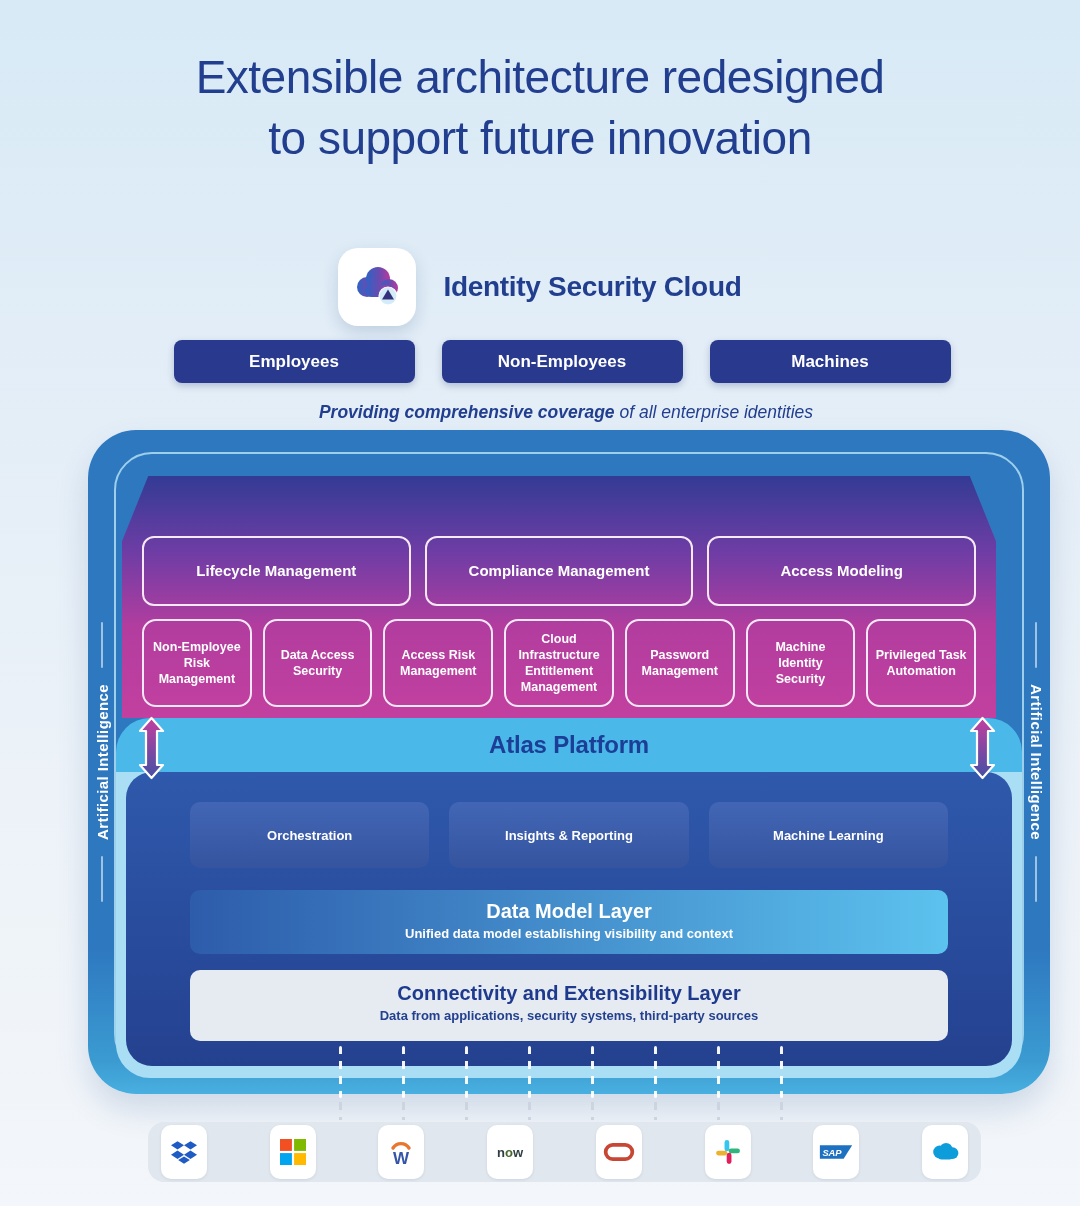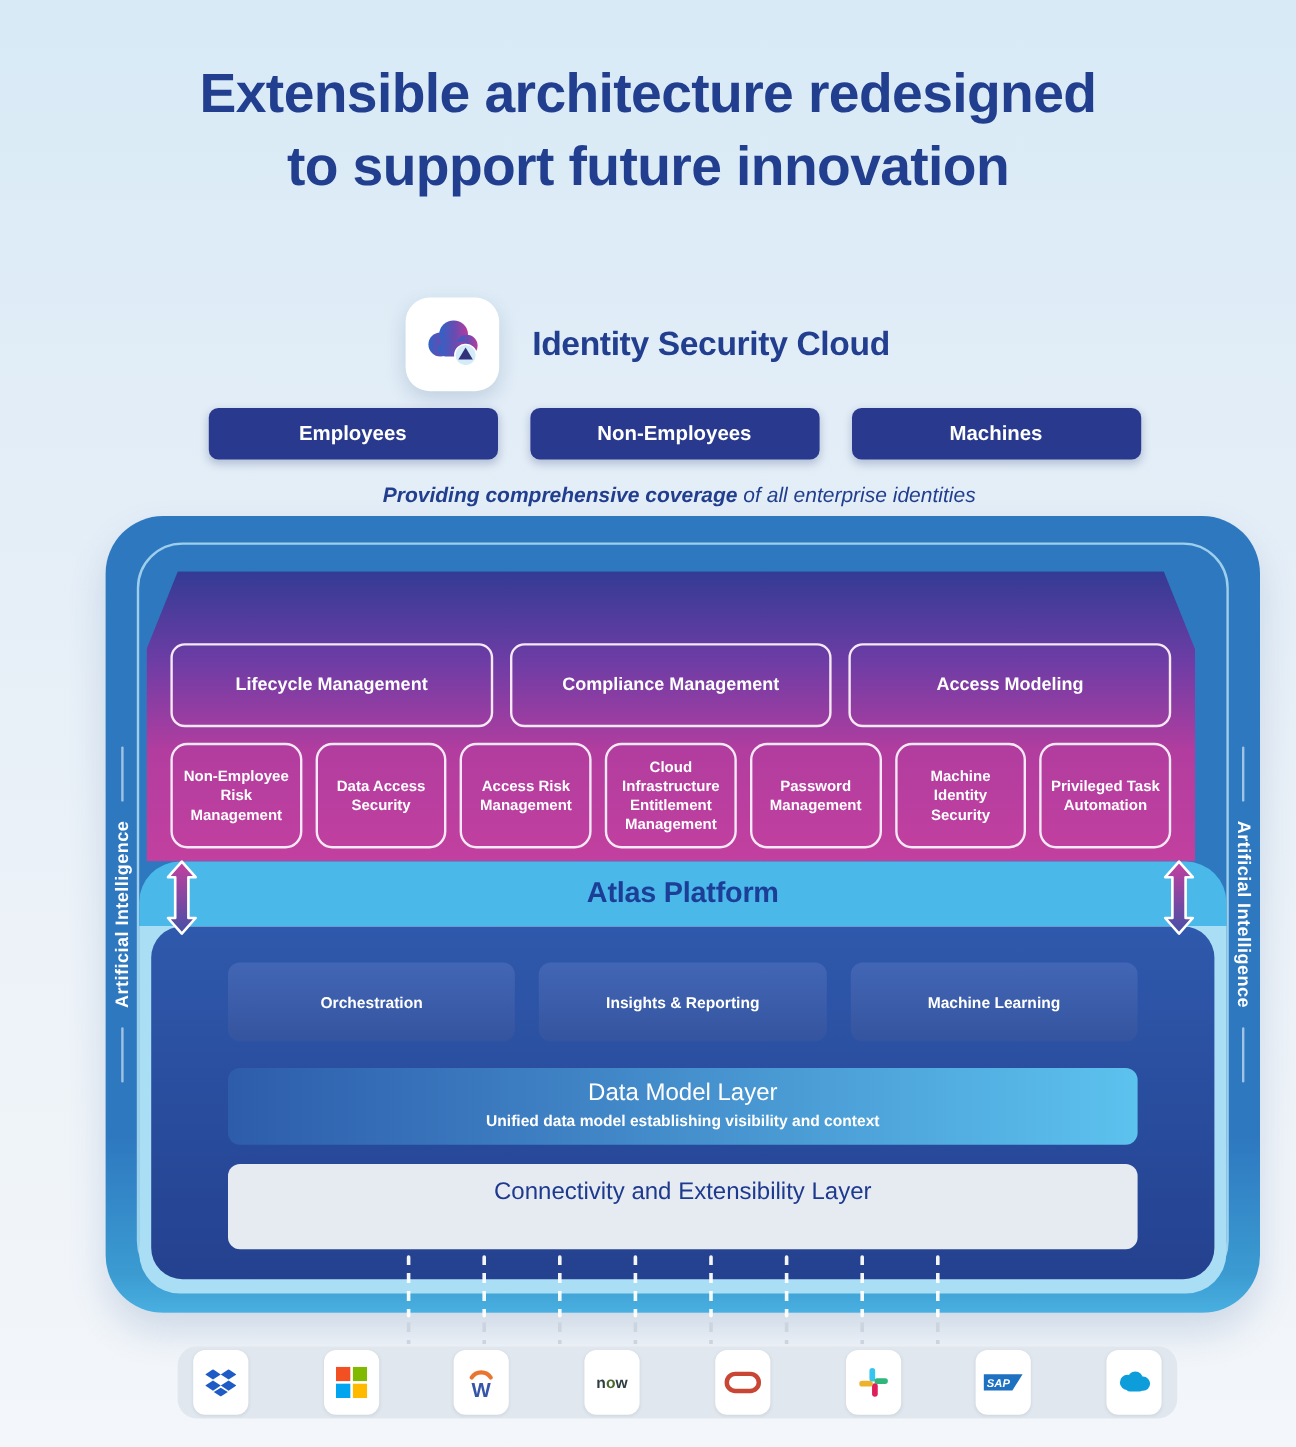--- a/index.html
+++ b/index.html
@@ -2,21 +2,21 @@
 <html><head>
 <meta charset="utf-8">
 <style>
   html,body{margin:0;padding:0;background:#eef3f8;}
   .page{position:relative;width:1080px;height:1206px;overflow:hidden;
         font-family:"Liberation Sans",sans-serif;
         background:linear-gradient(180deg,#d7eaf6 0%,#e2edf7 28%,#ecf2f8 65%,#f3f6fa 100%);}
 
   
   .title{position:absolute;top:16px;left:0;right:0;text-align:center;
-         font-size:46px;font-weight:bold;color:#223e8f;line-height:1.34;letter-spacing:-.5px;}
+         font-size:46px;font-weight:normal;color:#223e8f;line-height:1.34;letter-spacing:-.5px;}
 
   
   .product-row{position:absolute;top:248px;left:0;right:0;display:flex;align-items:center;justify-content:center;gap:27px;}
   .logo-tile{width:78px;height:78px;background:#fff;border-radius:20px;display:flex;align-items:center;justify-content:center;
              box-shadow:0 6px 16px rgba(40,70,120,.18);}
   .product-name{font-size:28px;font-weight:bold;color:#223e8f;letter-spacing:-.3px;}
 
   
   .identity-row{position:absolute;top:340px;left:0;right:0;display:flex;justify-content:center;gap:27px;padding-left:44px;}
   .pill{width:241px;height:43px;background:#293a8e;border-radius:8px;color:#fff;font-weight:bold;font-size:17px;
@@ -58,21 +58,21 @@
   .atlas-title{height:54px;display:flex;align-items:center;justify-content:center;
                font-size:24px;font-weight:bold;color:#1c3e96;letter-spacing:-.2px;}
   .dark{position:absolute;left:10px;right:10px;top:54px;bottom:12px;border-radius:26px;box-sizing:border-box;
         background:linear-gradient(180deg,#2f59ac,#24418f);padding:30px 64px;}
   .svc-row{display:flex;gap:20px;}
   .svc{flex:1;height:66px;border-radius:10px;background:linear-gradient(180deg,#4266b5,#35549f);
        display:flex;align-items:center;justify-content:center;color:#fff;font-weight:bold;font-size:13px;}
   .bar{border-radius:10px;text-align:center;box-sizing:border-box;}
   .dml{margin-top:22px;height:64px;background:linear-gradient(90deg,#2d5cab,#5cc2ee);color:#fff;padding-top:10px;}
   .cel{margin-top:16px;height:71px;background:#e6ebf1;color:#1e3a8e;padding-top:12px;text-align:center;}
-  .bar-title{font-size:20px;font-weight:normal;}
+  .bar-title{font-size:20px;font-weight:bold;}
   .bar-sub{font-size:13px;font-weight:bold;margin-top:3px;}
   .cel .bar-sub{color:#24418f;}
 
   
   .arrow{position:absolute;top:286px;width:27px;height:64px;}
   .arrow.l{left:50px;}
   .arrow.r{right:54px;}
 
   
   .dash{position:absolute;width:3px;top:1046px;height:52px;z-index:5;border-radius:2px;
@@ -164,20 +164,21 @@
           <div class="svc">Orchestration</div>
           <div class="svc">Insights &amp; Reporting</div>
           <div class="svc">Machine Learning</div>
         </div>
         <div class="bar dml">
           <div class="bar-title">Data Model Layer</div>
           <div class="bar-sub">Unified data model establishing visibility and context</div>
         </div>
         <div class="bar cel">
           <div class="bar-title">Connectivity and Extensibility Layer</div>
+          <div class="bar-sub">Data from applications, security systems, third-party sources</div>
         </div>
       </div>
     </div>
 
     <span class="arrow l">
       <svg width="27" height="64" viewBox="0 0 27 64">
         <defs>
             <linearGradient id="ag1" x1="0" y1="0" x2="0" y2="1">
               <stop offset="0" stop-color="#c33f9f"></stop>
               <stop offset="1" stop-color="#4450a5"></stop>

